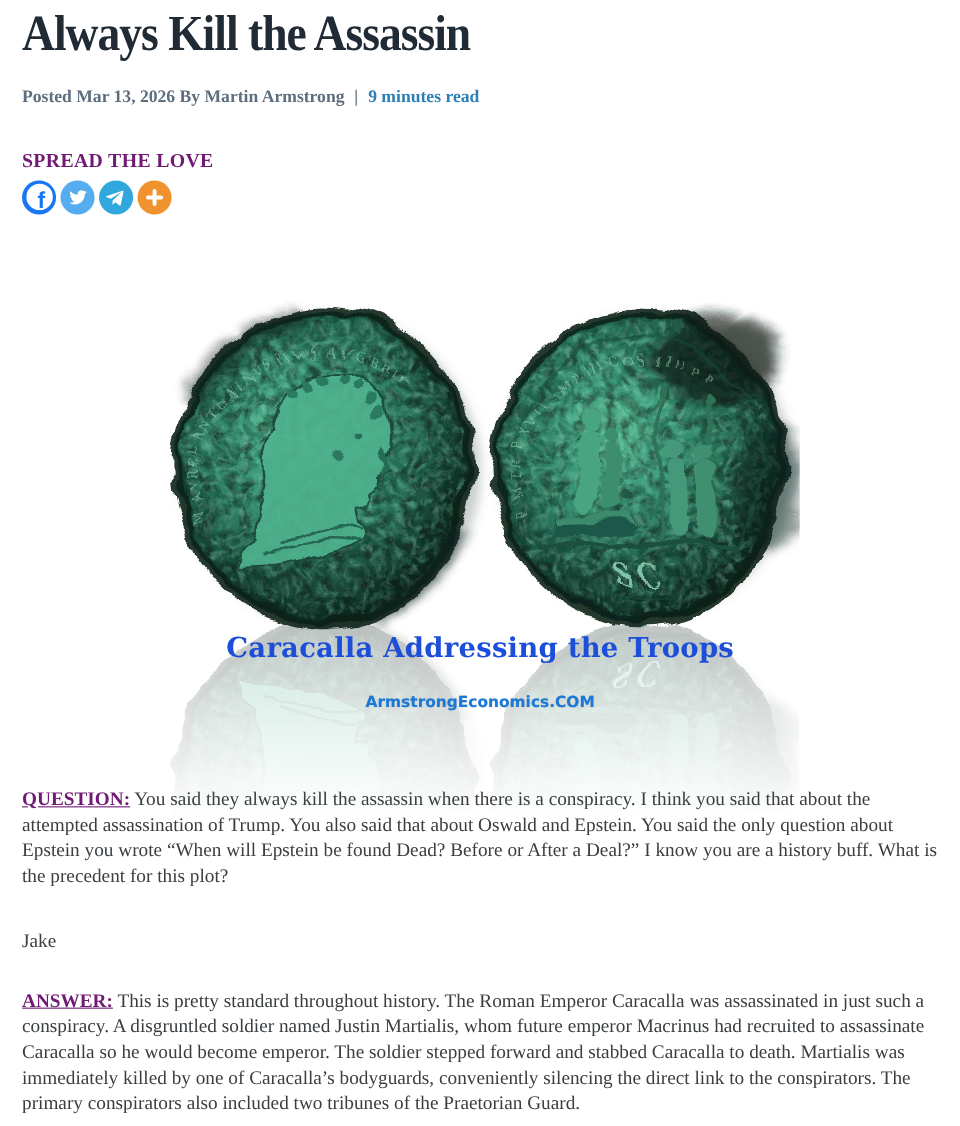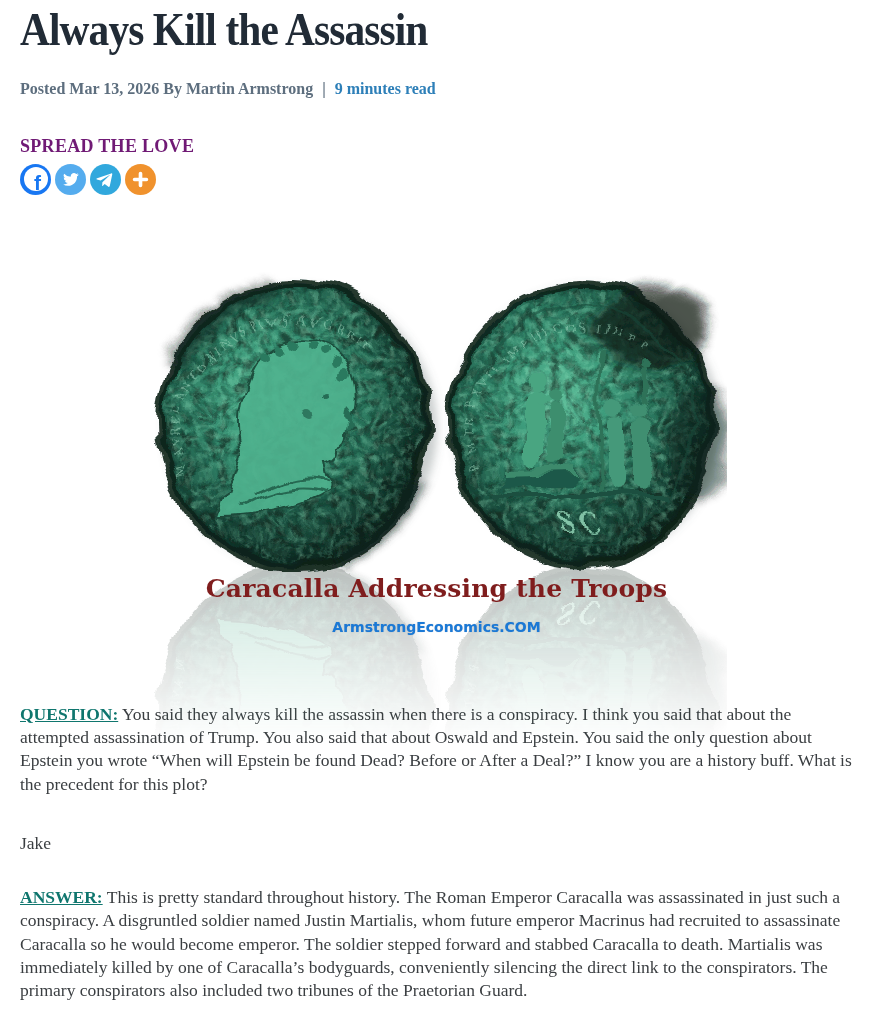--- a/index.html
+++ b/index.html
@@ -56,40 +56,40 @@
     position: absolute; left: 0; top: 292px; width: 580px; height: 300px;
     transform: scaleY(-1);
     opacity: 0.30;
     -webkit-mask-image: linear-gradient(to bottom, rgba(0,0,0,0) 40%, rgba(0,0,0,0.9) 96%);
     mask-image: linear-gradient(to bottom, rgba(0,0,0,0) 40%, rgba(0,0,0,0.9) 96%);
     pointer-events: none; z-index: 0;
   }
   .caption { position: relative; z-index: 2; text-align: center; margin: 2px 0 0 0; }
   .cap-title {
     font-family: "DejaVu Serif", serif;
-    font-size: 25px; font-weight: 700; color: #7f1d1d; letter-spacing: .2px;
+    font-size: 25px; font-weight: 700; color: #1d4ed8; letter-spacing: .2px;
   }
   .cap-detail {
     margin-top: 7px;
     font-family: "DejaVu Serif", serif;
     font-size: 21px; color: #2b2b29;
   }
   .cap-site {
-    margin-top: 16px;
+    margin-top: 28px;
     font-family: "DejaVu Sans", sans-serif;
     font-size: 14px; font-weight: 700; color: #1a79d6;
     text-shadow: 0 0 1px rgba(20,60,120,.35);
   }
 
   
   .article-body { margin-top: 68px; font-size: 17.5px; line-height: 1.34; color: #3a3e41; }
   .article-body p { margin: 0 0 36px 0; }
   .article-body p.sig { margin-bottom: 30px; }
   .article-body p:last-child { margin-bottom: 0; }
-  .plabel { font-weight: 700; text-decoration: underline; color: #0f766e; }
+  .plabel { font-weight: 700; text-decoration: underline; color: #701a75; }
 
   
   .legend {
     font-family: "Liberation Serif", serif; font-size: 13px;
     letter-spacing: 2.5px; fill: #a9dfc6; opacity: 0.5;
   }
   .sc {
     font-family: "DejaVu Serif", serif; font-size: 22px; font-weight: 700;
     letter-spacing: 6px; fill: #93d6b8; opacity: 0.85; text-anchor: middle;
   }

